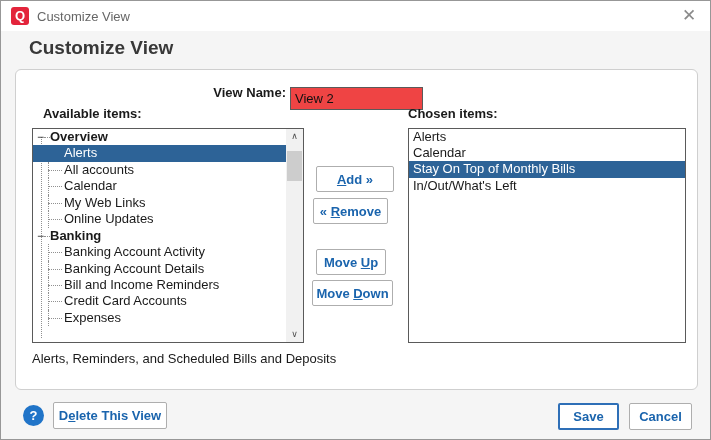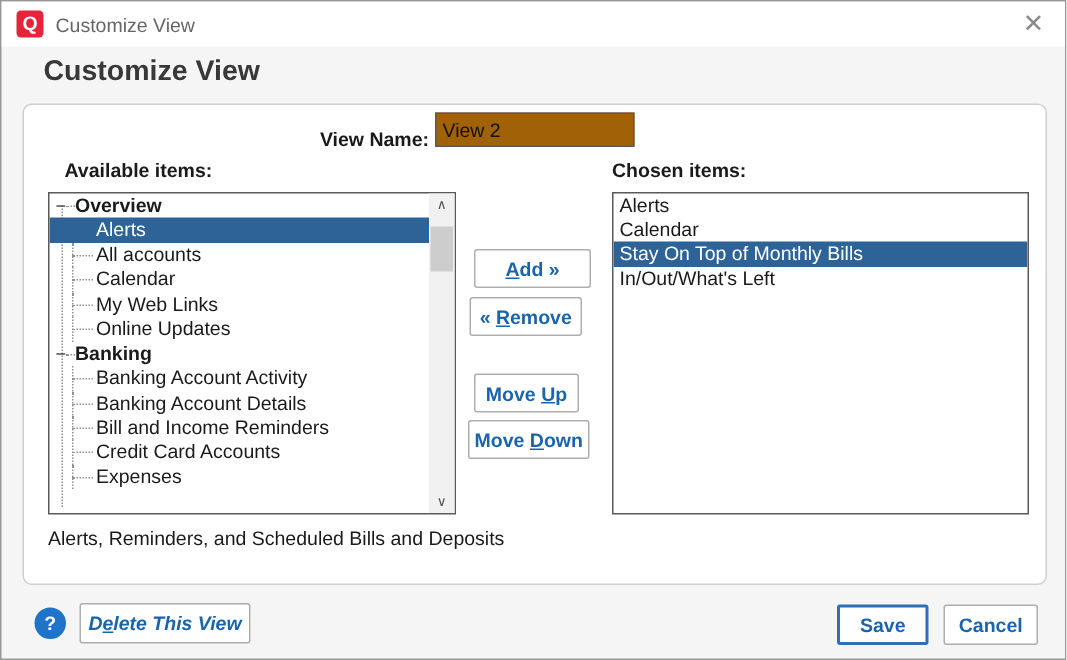--- a/index.html
+++ b/index.html
@@ -5,21 +5,21 @@
   html,body{margin:0;padding:0;background:#fff;}
   *{box-sizing:border-box;font-family:"Liberation Sans",sans-serif;}
   .dialog{position:relative;width:711px;height:440px;background:#f5f5f5;border:1px solid #979797;overflow:hidden;}
   .titlebar{position:absolute;left:0;top:0;width:100%;height:30px;background:#ffffff;}
   .q-logo{position:absolute;left:10px;top:6px;width:18px;height:18px;background:#e3243b;border-radius:3px;color:#fff;font-weight:bold;font-size:13px;text-align:center;line-height:18px;}
   .win-title{position:absolute;left:36px;top:8px;font-size:13px;color:#666;}
   .close-x{position:absolute;right:10px;top:4px;width:22px;height:22px;font-size:17px;color:#8a8a8a;text-align:center;line-height:22px;cursor:default;}
   .heading{position:absolute;left:28px;top:36px;font-size:19px;font-weight:bold;color:#383838;}
   .groupbox{position:absolute;left:14px;top:68px;width:683px;height:321px;background:#fff;border:1px solid #cfcfcf;border-radius:6px;}
   .vn-label{position:absolute;left:0;top:15px;width:270px;text-align:right;font-size:13px;font-weight:bold;color:#1a1a1a;}
-  .vn-input{position:absolute;left:274px;top:5px;width:133px;height:23px;border:1px solid #5a5a5a;font-size:13px;padding:0 4px;background:#a16207;color:#111;}
+  .vn-input{position:absolute;left:274px;top:17px;width:133px;height:23px;border:1px solid #5a5a5a;font-size:13px;padding:0 4px;background:#ef4444;color:#111;}
   .list-label{position:absolute;font-size:13px;font-weight:bold;color:#1a1a1a;top:36px;}
   .lbl-avail{left:27px;}
   .lbl-chosen{left:392px;}
   .listbox{position:absolute;top:58px;height:215px;background:#fff;border:1px solid #5a5a5a;overflow:hidden;}
   .avail-list{left:16px;width:272px;}
   .chosen-list{left:392px;width:278px;}
   .root-guide{position:absolute;left:8px;top:8px;bottom:4px;border-left:1px dotted #909090;}
   .avail-row{position:relative;height:16.45px;line-height:16.45px;font-size:13px;color:#1a1a1a;margin-right:17px;white-space:nowrap;}
   .avail-row .lbl{position:absolute;top:0;}
   .avail-row.group .lbl{left:17px;font-weight:bold;}
@@ -39,21 +39,21 @@
   .sb-thumb{position:absolute;left:1px;top:22px;width:15px;height:30px;background:#cdcdcd;}
   .btn{background:#fff;border:1px solid #aeaeae;border-radius:2px;color:#1a64ad;font-size:13px;font-weight:bold;padding:0;cursor:default;}
   .btn .u{text-decoration:underline;}
   .mid-btn{position:absolute;height:26px;}
   .btn-add{left:300px;top:96px;width:78px;}
   .btn-remove{left:297px;top:128px;width:75px;}
   .btn-moveup{left:300px;top:179px;width:70px;}
   .btn-movedown{left:296px;top:210px;width:81px;}
   .desc{position:absolute;left:16px;top:281px;font-size:13px;color:#1a1a1a;}
   .help-circle{position:absolute;left:22px;top:404px;width:21px;height:21px;background:#2074c8;border-radius:50%;color:#fff;font-weight:bold;font-size:13px;text-align:center;line-height:21px;}
-  .btn-delete{position:absolute;left:52px;top:401px;width:114px;height:27px;font-style:italic;}
+  .btn-delete{position:absolute;left:52px;top:401px;width:114px;height:27px;}
   .btn-save{position:absolute;left:557px;top:402px;width:61px;height:27px;border:2px solid #2e6fb7;}
   .btn-cancel{position:absolute;left:628px;top:402px;width:63px;height:27px;}
 </style>
 </head>
 <body>
 
 <div class="dialog">
 
   <div class="titlebar">
     <div class="q-logo">Q</div>

